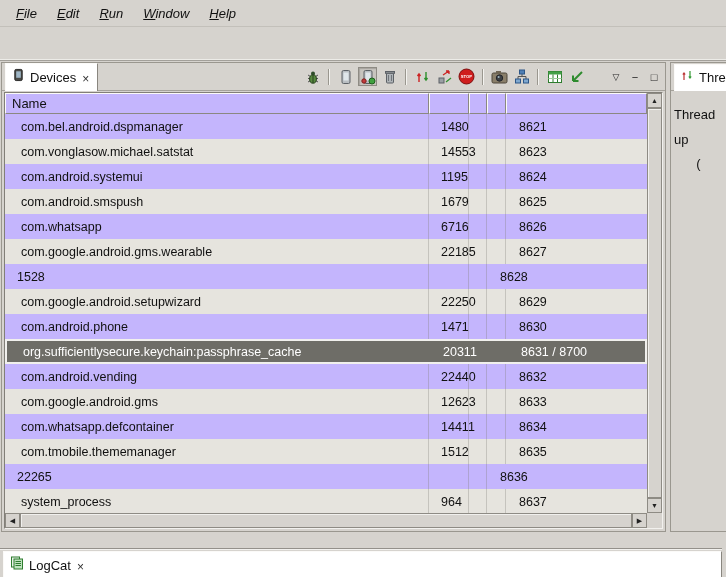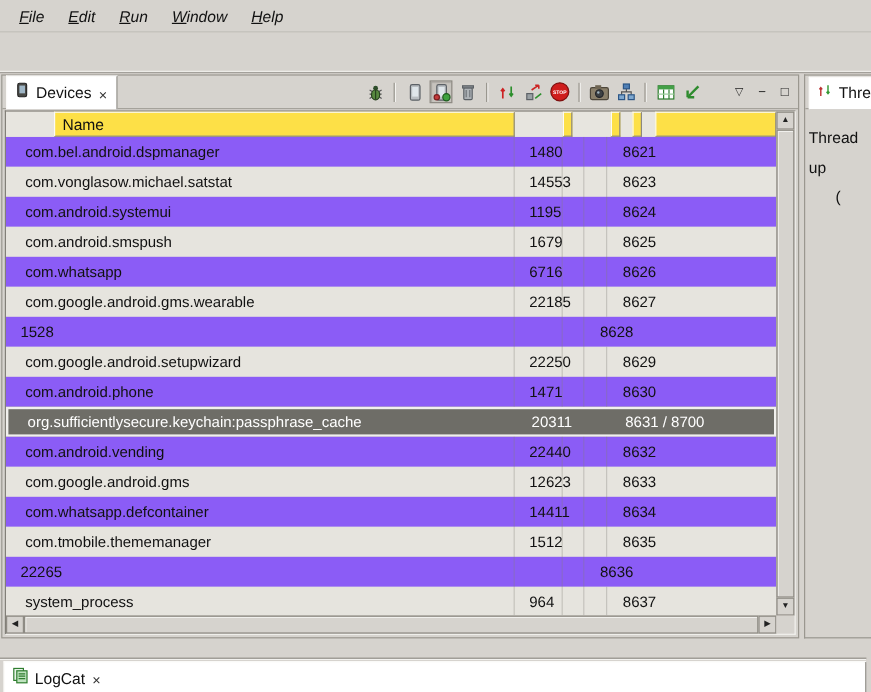--- a/index.html
+++ b/index.html
@@ -30,24 +30,24 @@
   .ticon.pressed{border:1px solid #8e8b84;background:#c7c4be;box-shadow:inset 1px 1px 1px #a7a49e;}
   .tsep{width:0;height:16px;border-left:1px solid #9a978f;border-right:1px solid #f4f3f0;margin:0 3px;}
   .tgap{width:16px;}
   .glyph-btn{width:16px;height:16px;display:flex;align-items:center;justify-content:center;font-size:9px;color:#222;}
   .glyph-btn.big{font-size:11px;}
   
   .table-wrap{position:absolute;left:2px;right:2px;top:29px;bottom:2px;
     border:1px solid #827f78;border-right-color:#f2f1ee;border-bottom-color:#f2f1ee;background:#e7e5df;}
   .table-content{position:absolute;left:0;top:0;right:15px;bottom:15px;overflow:hidden;}
   .thead{display:grid;grid-template-columns:424px 40px 18px 19px 1fr;height:21px;}
-  .hcell{background:#fde047;border-top:1px solid #fbfaf8;border-left:1px solid #fbfaf8;border-right:1px solid #8b8881;border-bottom:1px solid #8b8881;
-    display:flex;align-items:center;padding-left:6px;box-sizing:border-box;overflow:hidden;margin-left:40px;}
+  .hcell{background:#c4b5fd;border-top:1px solid #fbfaf8;border-left:1px solid #fbfaf8;border-right:1px solid #8b8881;border-bottom:1px solid #8b8881;
+    display:flex;align-items:center;padding-left:6px;box-sizing:border-box;overflow:hidden;}
   .tbody{position:absolute;left:0;right:0;top:21px;bottom:0;overflow:hidden;}
-  .trow{display:grid;grid-template-columns:424px 40px 18px 19px 1fr;height:25px;box-sizing:border-box;align-items:stretch;background:#8b5cf6;}
+  .trow{display:grid;grid-template-columns:424px 40px 18px 19px 1fr;height:25px;box-sizing:border-box;align-items:stretch;background:#c4b5fd;}
   .trow.odd{background:#e6e4de;}
   .trow.selected{background:#6e6d67;color:#ffffff;border:2px solid #f1f0ed;}
   .tcell{display:flex;align-items:center;box-sizing:border-box;border-right:1px solid rgba(130,127,120,0.33);overflow:visible;white-space:nowrap;font-size:12.5px;}
   .tcell.c-port{border-right:none;}
   .c-name{padding-left:16px;overflow:hidden;}
   .c-pid{padding-left:12px;}
   .c-port{padding-left:13px;}
   .trow.selected .tcell{border-right-color:transparent;}
   
   .vscroll{position:absolute;top:0;right:0;bottom:15px;width:15px;background:#c6c3bd;border-left:1px solid #a3a099;box-sizing:border-box;}

